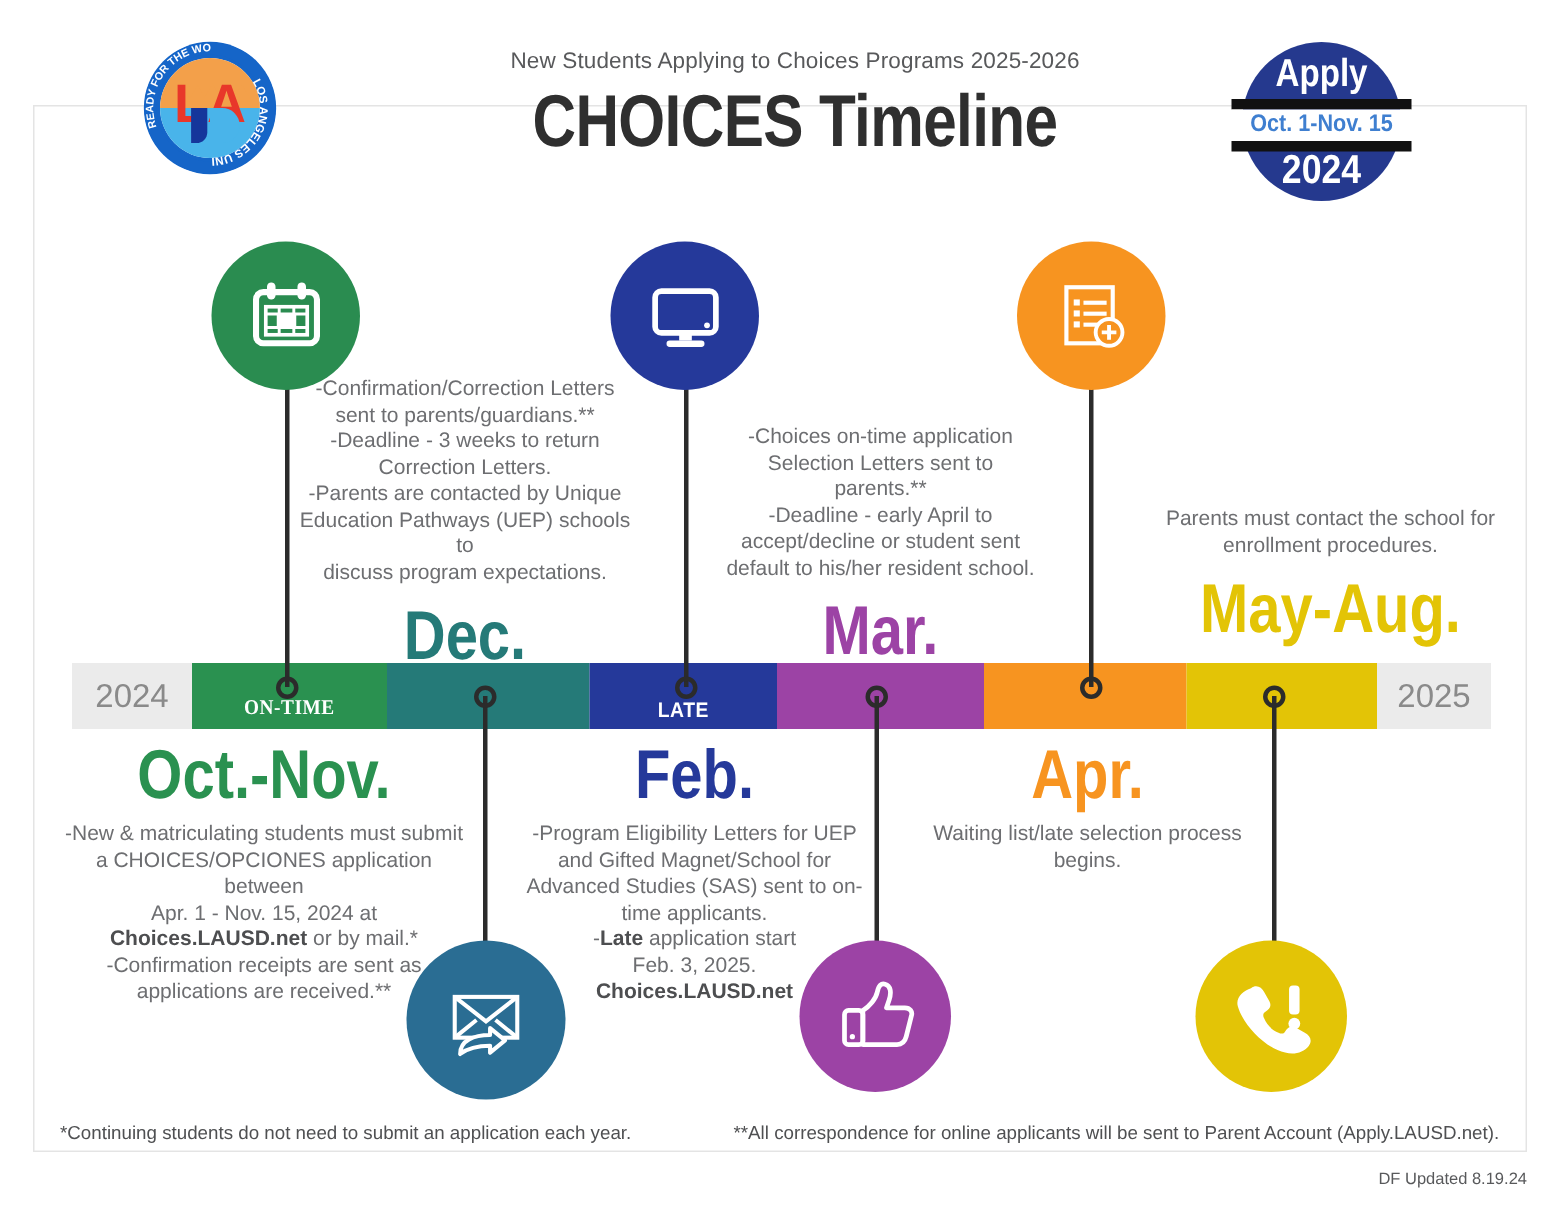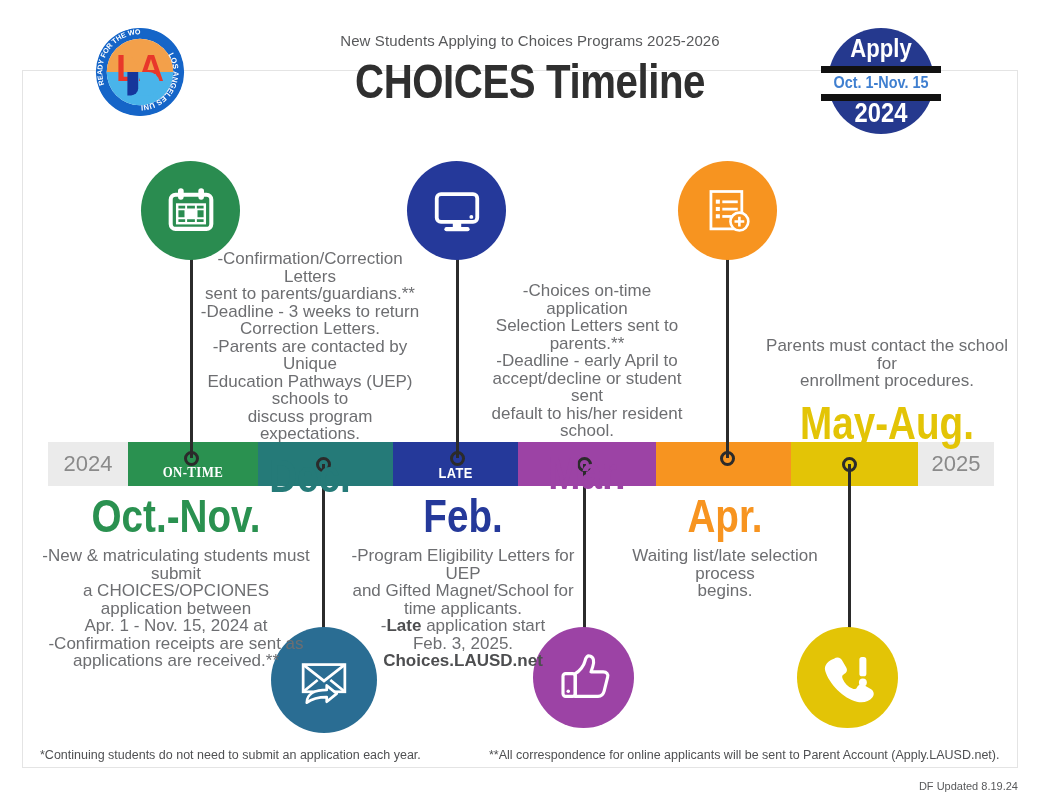--- a/index.html
+++ b/index.html
@@ -73,21 +73,21 @@
   .dot{
     position:absolute;width:15px;height:15px;border-radius:50%;
     border:3.5px solid #2b2b2b;background:transparent;box-sizing:border-box;
   }
 
   
   .icon-circle{position:absolute;border-radius:50%;display:flex;align-items:center;justify-content:center;}
 
   
   .blk{position:absolute;text-align:center;}
-  .blk .body{font-size:17px;line-height:17.5px;color:#6d6e71;}
+  .blk .body{font-size:14px;line-height:17.5px;color:#6d6e71;}
   .blk .body b{color:#4d4e50;}
   .month{
     font-weight:bold;line-height:1;
     transform:scaleX(.84);transform-origin:center;white-space:nowrap;
   }
   .m-big{font-size:46px;}
 
   
   .foot{position:absolute;font-size:12.5px;color:#4f5052;}
   .updated{position:absolute;right:24px;top:780px;font-size:11px;color:#58595b;}
@@ -265,30 +265,32 @@
     </div>
     <div class="month m-big" style="color:#e3c406;margin-top:10px;">May-Aug.</div>
   </div>
 
   <div class="blk" style="left:42px;top:493px;width:268px;">
     <div class="month m-big" style="color:#2a9150;">Oct.-Nov.</div>
     <div class="body" style="margin-top:8px;">
       <div>-New &amp; matriculating students must submit</div>
       <div>a CHOICES/OPCIONES application between</div>
       <div>Apr. 1 - Nov. 15, 2024 at</div>
+      <div><b>Choices.LAUSD.net</b><span> or by mail.*</span></div>
       <div>-Confirmation receipts are sent as</div>
       <div>applications are received.**</div>
     </div>
   </div>
 
   <div class="blk" style="left:349px;top:493px;width:228px;">
     <div class="month m-big" style="color:#25399a;">Feb.</div>
     <div class="body" style="margin-top:8px;">
       <div>-Program Eligibility Letters for UEP</div>
       <div>and Gifted Magnet/School for</div>
+      <div>Advanced Studies (SAS) sent to on-</div>
       <div>time applicants.</div>
       <div><span>-</span><b>Late</b><span> application start</span></div>
       <div>Feb. 3, 2025.</div>
       <div><b>Choices.LAUSD.net</b></div>
     </div>
   </div>
 
   <div class="blk" style="left:612px;top:493px;width:226px;">
     <div class="month m-big" style="color:#f79420;">Apr.</div>
     <div class="body" style="margin-top:8px;">

